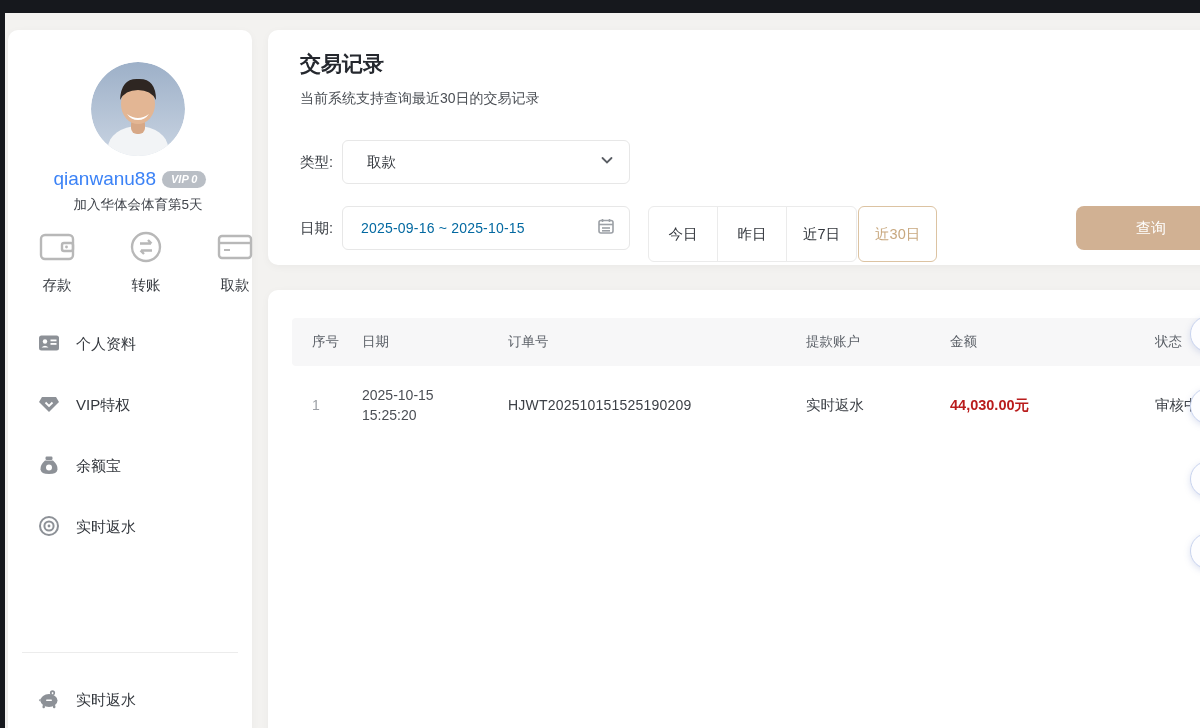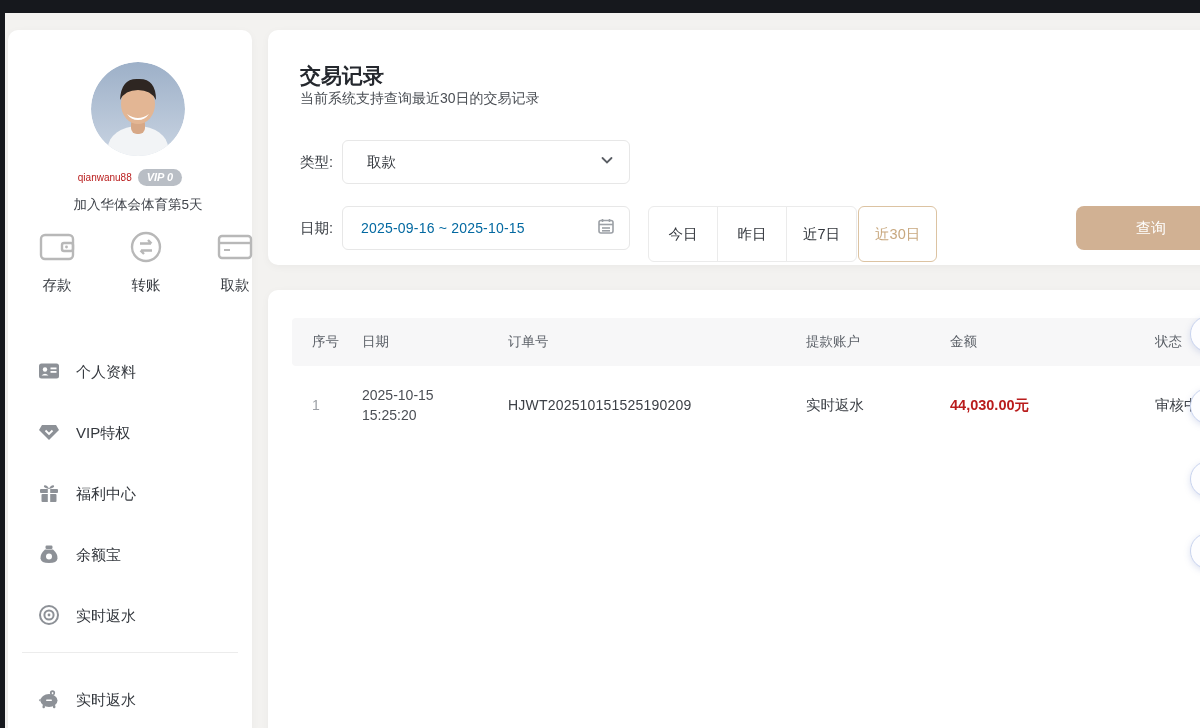--- a/index.html
+++ b/index.html
@@ -11,38 +11,38 @@
   
   .top-frame { position:absolute; left:0; top:0; width:1200px; height:13px; background:#16181d; z-index:5; }
   .left-frame { position:absolute; left:0; top:0; width:5px; height:728px; background:#16181d; z-index:5; }
 
   .card { position:absolute; background:#fff; border-radius:10px; box-shadow:0 2px 8px rgba(0,0,0,.04); }
 
   
   .sidebar { left:8px; top:30px; width:244px; height:710px; }
   .avatar { position:absolute; left:83px; top:32px; width:94px; height:94px; border-radius:50%; overflow:hidden; }
   .user-row { position:absolute; left:0; top:138px; width:244px; text-align:center; white-space:nowrap; }
-  .username { font-size:10px; color:#b91c1c; vertical-align:middle; }
+  .username { font-size:19px; color:#3b82f6; vertical-align:middle; }
   .vip-badge { display:inline-block; margin-left:6px; background:#b9bec5; color:#fff;
     font-size:11px; font-weight:bold; font-style:italic; padding:2px 9px 3px; border-radius:9px; vertical-align:middle; }
   .join-text { position:absolute; left:0; top:166px; width:260px; text-align:center; font-size:13.5px; color:#3f434a; }
   .actions { position:absolute; left:0; top:200px; width:276px; display:flex; justify-content:space-between; padding:0 30px; }
   .action-item { display:flex; flex-direction:column; align-items:center; cursor:pointer; }
   .action-item svg { width:38px; height:34px; }
   .action-label { margin-top:8px; font-size:14.5px; color:#33373d; }
-  .menu { position:absolute; left:0; top:312px; width:228px; }
+  .menu { position:absolute; left:0; top:284px; width:228px; }
   .menu-item { height:61px; display:flex; align-items:center; padding-left:30px; cursor:pointer; }
   .menu-item svg { width:22px; height:22px; flex:0 0 22px; }
   .menu-label { margin-left:16px; font-size:15px; color:#33373d; }
   .sidebar-divider { position:absolute; left:14px; top:622px; width:216px; height:1px; background:#ececec; }
   .menu-bottom { position:absolute; left:0; top:640px; width:244px; }
 
   
   .filter-card { left:268px; top:30px; width:960px; height:235px; }
-  .page-title { position:absolute; left:32px; top:32px; font-size:21px; font-weight:bold; color:#25282e; }
+  .page-title { position:absolute; left:32px; top:20px; font-size:21px; font-weight:bold; color:#25282e; }
   .page-subtitle { position:absolute; left:32px; top:60px; font-size:14px; color:#4a4e54; }
   .field-label { position:absolute; font-size:14.5px; color:#3c4046; line-height:44px; }
   .type-label { left:32px; top:110px; }
   .date-label { left:32px; top:176px; }
   .select-box, .date-box {
     position:absolute; left:74px; width:288px; height:44px; border:1px solid #e7e7e7; border-radius:6px;
     background:#fff; display:flex; align-items:center; padding:0 14px 0 24px; cursor:pointer;
   }
   .select-box { top:110px; }
   .date-box { top:176px; padding-left:18px; }
@@ -157,31 +157,20 @@
         <svg viewBox="0 0 22 22" fill="#8d9197">
           <path d="M4 4 h14 l3 5 -10 10 -10 -10 Z"></path>
           <path d="M7.5 9.5 l3.5 3.5 3.5 -3.5" stroke="#fff" stroke-width="1.8" fill="none"></path>
         </svg>
       </span>
       <span class="menu-label">VIP特权</span>
     </div>
     <div class="menu-item">
       <span>
         <svg viewBox="0 0 22 22" fill="#8d9197">
-          <rect x="2" y="7" width="18" height="4" rx="1"></rect>
-          <rect x="3.5" y="12" width="15" height="8" rx="1"></rect>
-          <rect x="9.8" y="7" width="2.4" height="13" fill="#fff"></rect>
-          <path d="M6 3.5 Q8.5 2 11 6.5 Q13.5 2 16 3.5 Q17 6 11 6.9 Q5 6 6 3.5 Z"></path>
-        </svg>
-      </span>
-      <span class="menu-label">福利中心</span>
-    </div>
-    <div class="menu-item">
-      <span>
-        <svg viewBox="0 0 22 22" fill="#8d9197">
           <rect x="7.5" y="2.5" width="7" height="3.4" rx="1.2"></rect>
           <path d="M7 6.5 h8 Q20 11 19.5 15.5 Q19 20 11 20 Q3 20 2.5 15.5 Q2 11 7 6.5 Z"></path>
           <circle cx="11" cy="13.5" r="3" fill="#fff"></circle>
         </svg>
       </span>
       <span class="menu-label">余额宝</span>
     </div>
     <div class="menu-item">
       <span>
         <svg viewBox="0 0 22 22" fill="none" stroke="#8d9197">

